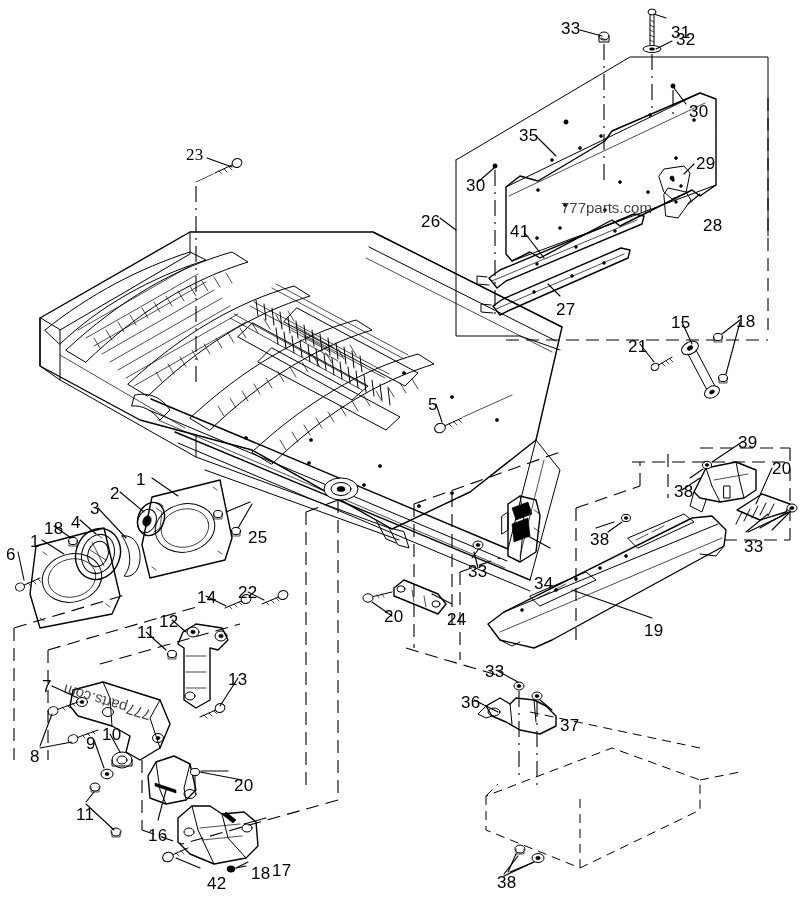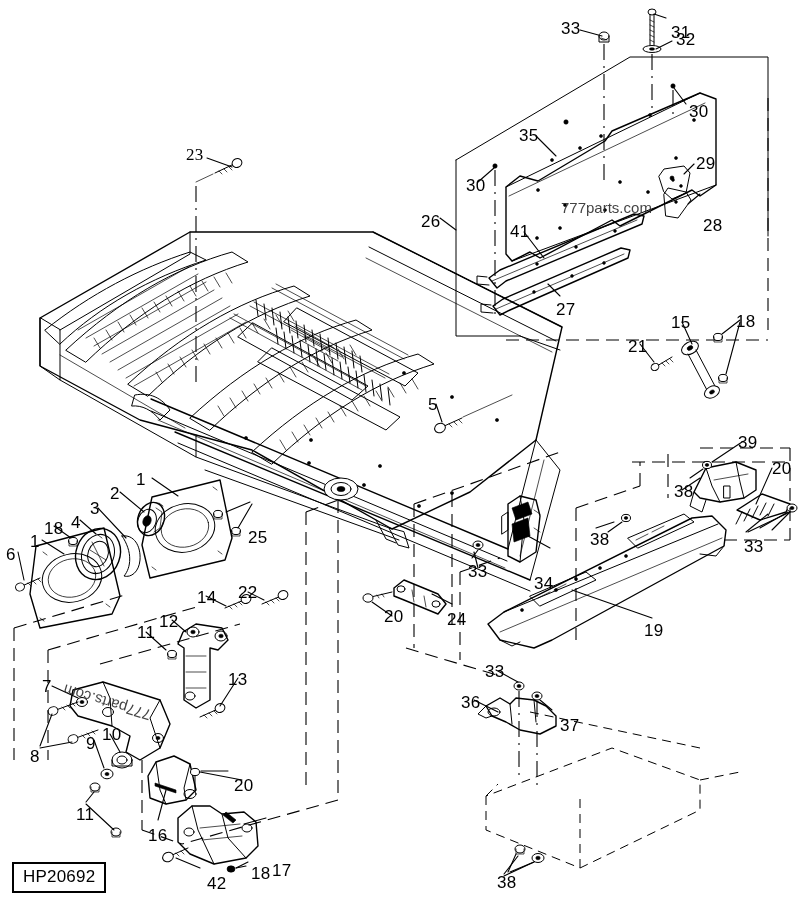--- a/index.html
+++ b/index.html
@@ -788,15 +788,14 @@
       <div class="callout" style="left: 30px; top: 748px;">8</div>
       <div class="callout" style="left: 76px; top: 806px;">11</div>
       <div class="callout" style="left: 148px; top: 827px;">16</div>
       <div class="callout" style="left: 234px; top: 777px;">20</div>
       <div class="callout" style="left: 272px; top: 862px;">17</div>
       <div class="callout" style="left: 192px; top: 875px; margin-left: 15px;">42</div>
       <div class="callout" style="left: 251px; top: 865px;">18</div>
       <div class="callout" style="left: 497px; top: 874px;">38</div>
     </div>
 
-  <div id="diagid">HP20692</div>
 
 </div>
 
 </body></html>

